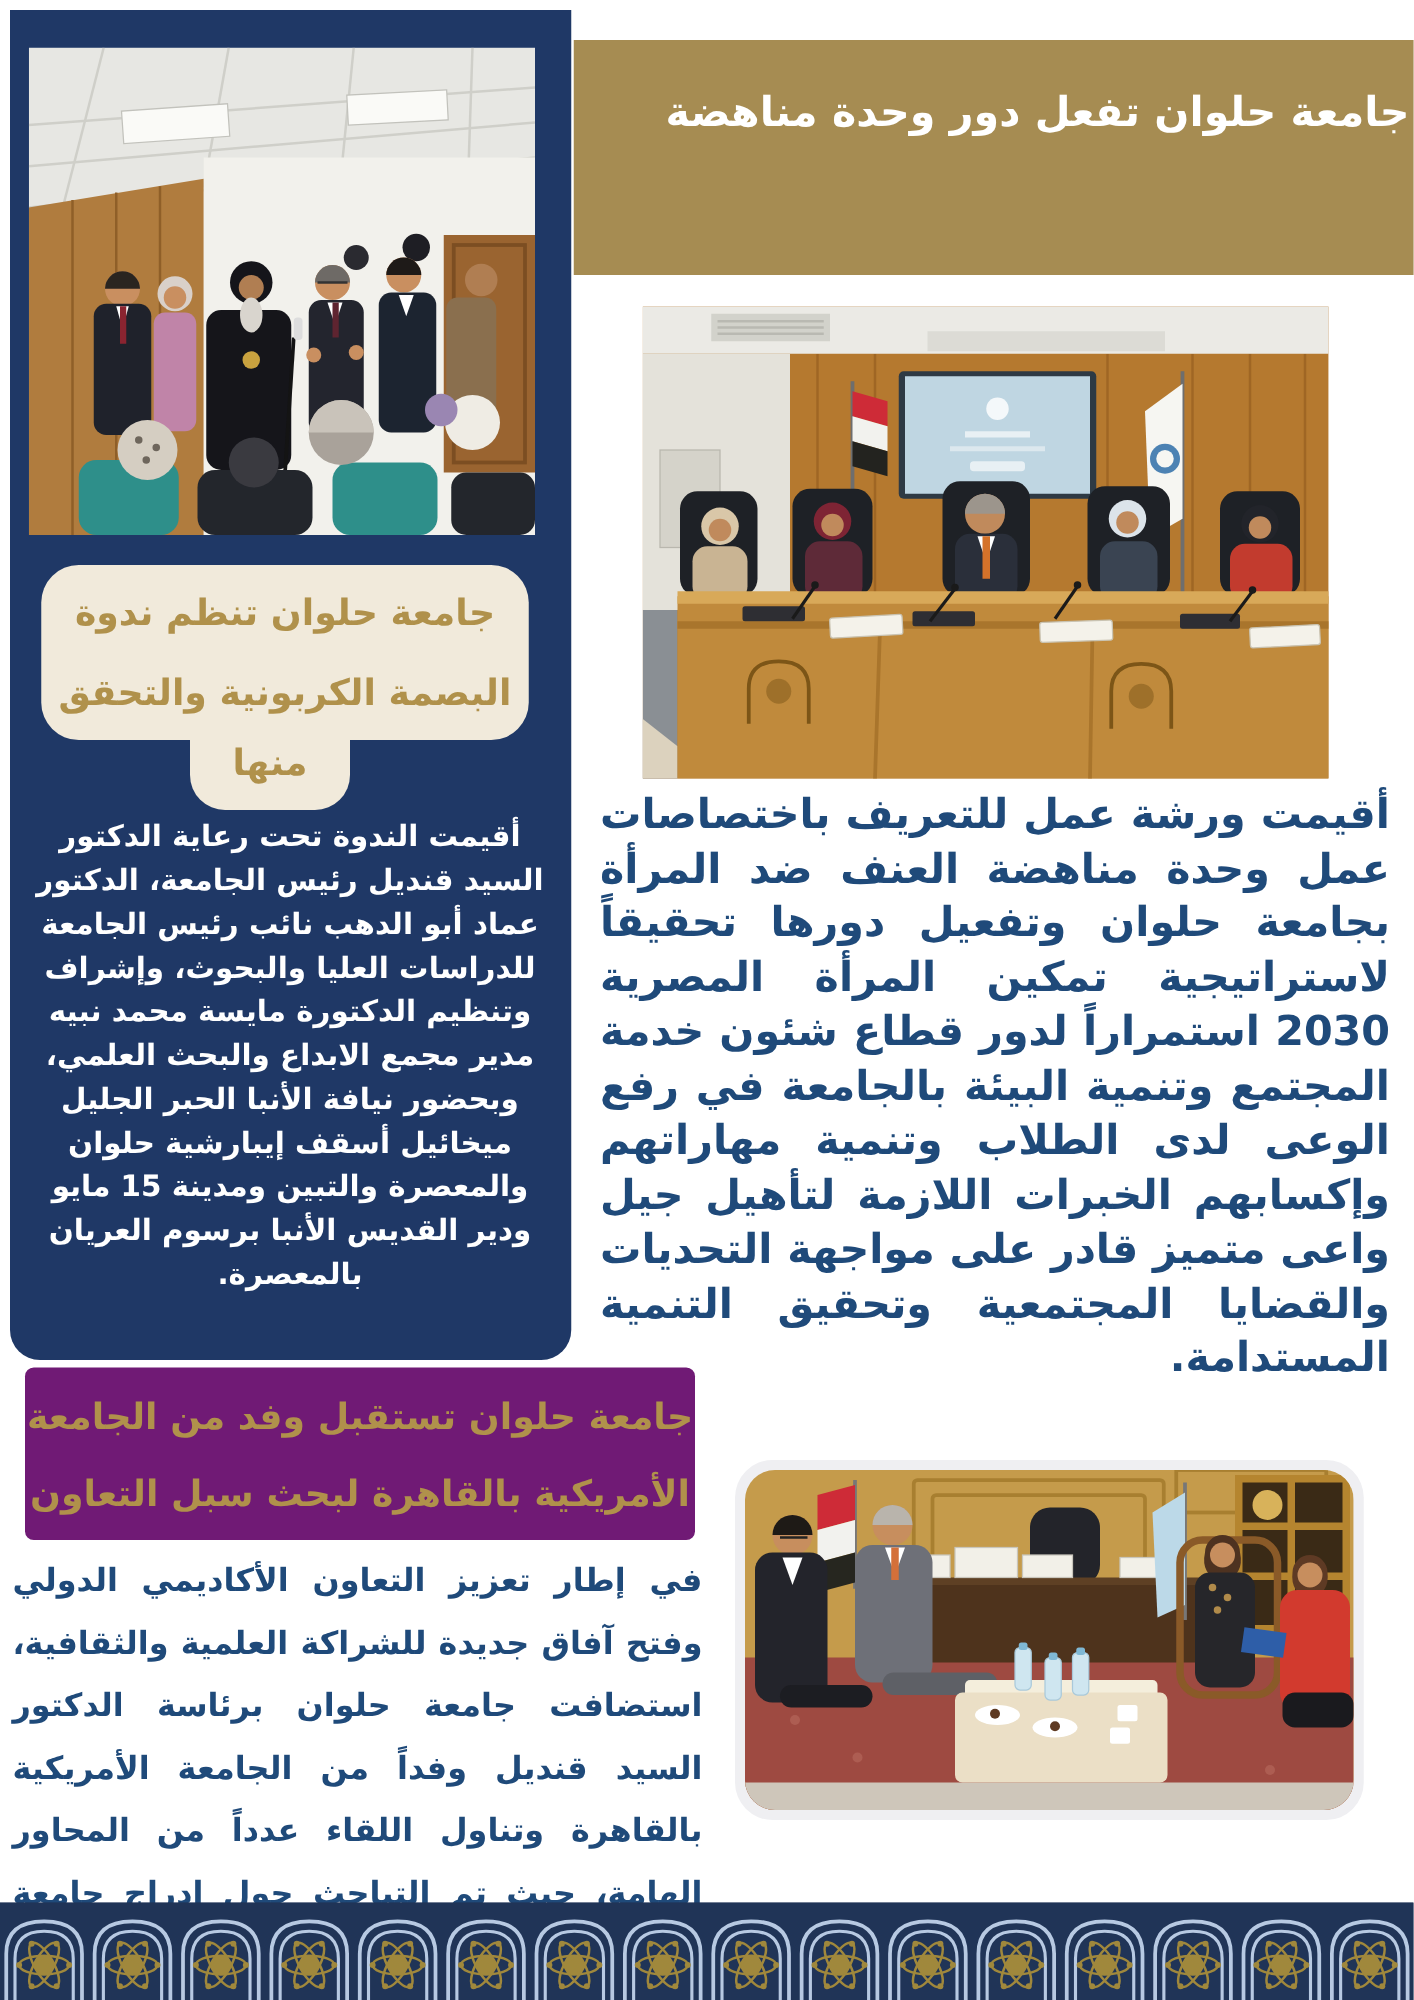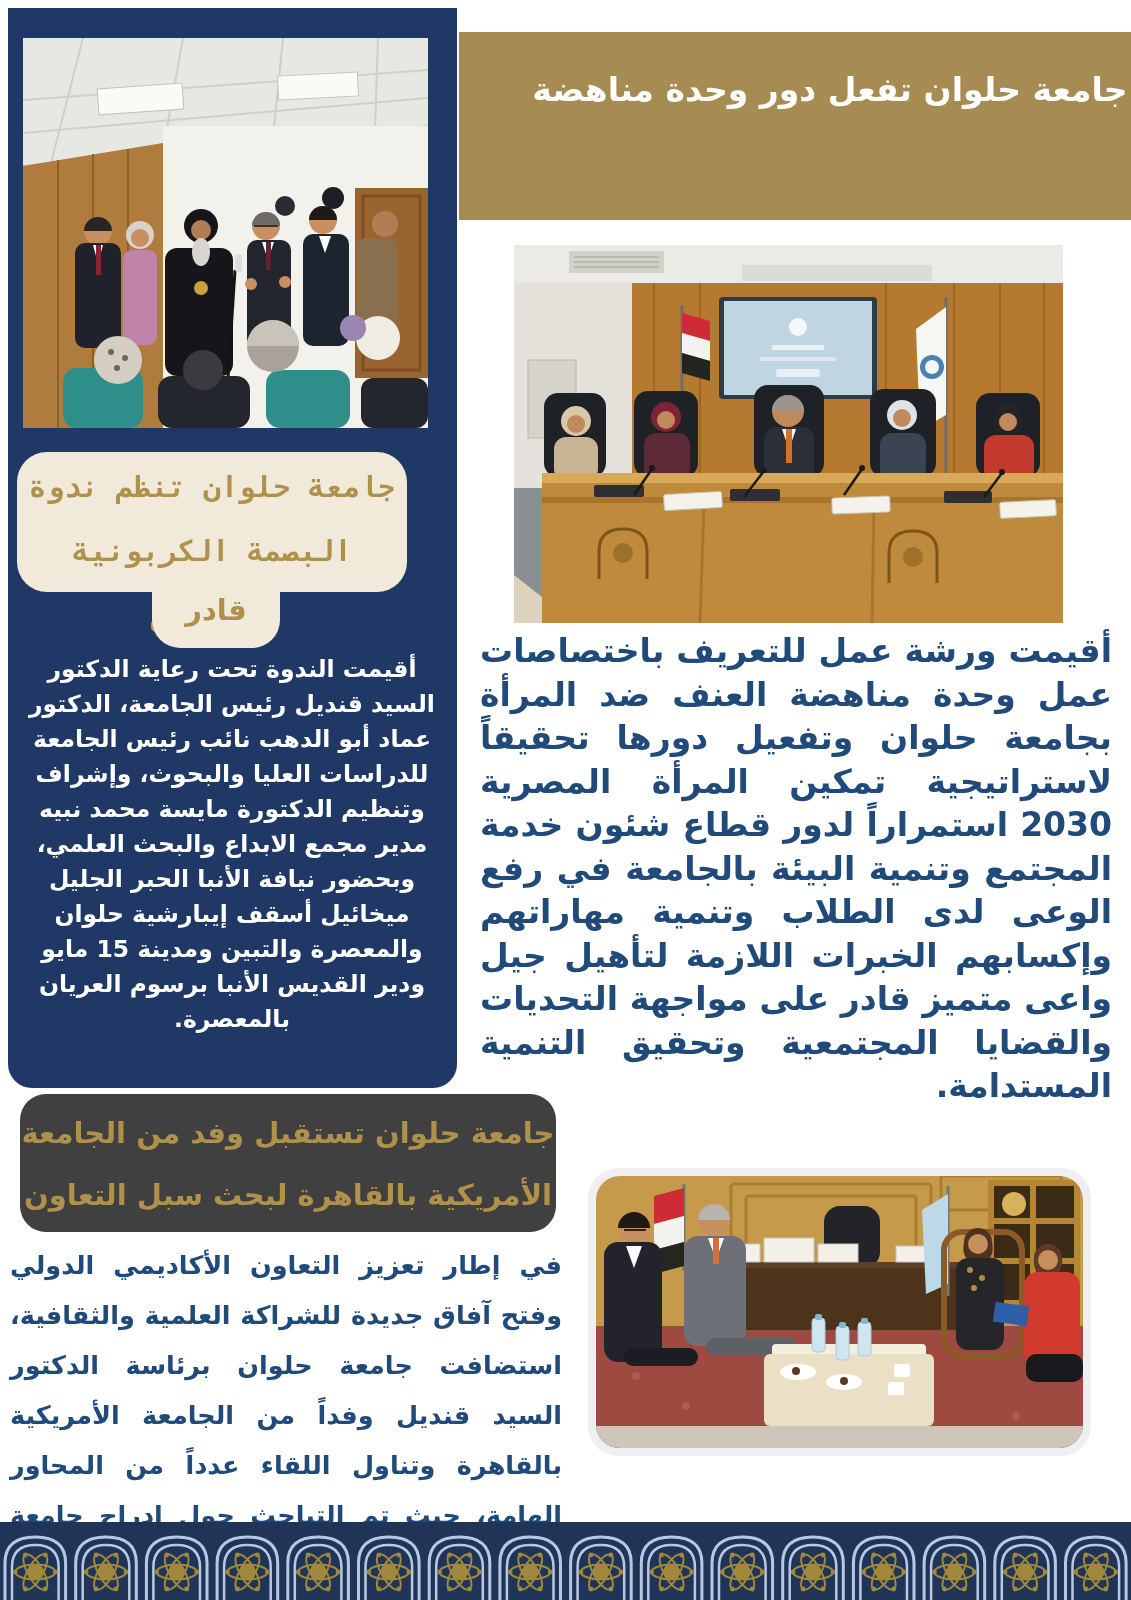--- a/index.html
+++ b/index.html
@@ -6,38 +6,38 @@
   .page{
     position:relative;width:1131px;height:1600px;margin:0 auto;background:#ffffff;
     overflow:hidden;font-family:"DejaVu Sans",sans-serif;direction:rtl;
   }
   .abs{position:absolute;}
   
   .left-panel{left:8px;top:8px;width:449px;height:1080px;background:#1F3866;border-radius:0 0 24px 24px;}
   .photo-frame-1{left:23px;top:38px;width:405px;height:390px;overflow:hidden;}
   .photo-frame-1 svg{display:block;}
   
-  .h-carbon-main{left:17px;top:452px;width:390px;height:140px;background:#F1EADB;border-radius:30px;font-family:Liberation Mono, monospace;}
+  .h-carbon-main{left:33px;top:452px;width:390px;height:140px;background:#F1EADB;border-radius:30px;}
   .h-carbon-tab{left:152px;top:578px;width:128px;height:70px;background:#F1EADB;border-radius:0 0 28px 28px;}
   .gold-head{color:#B0914B;font-weight:bold;font-size:29px;text-align:center;line-height:64px;}
   .h-carbon-main .gold-head{padding-top:6px;}
   .h-carbon-tab .gold-head{line-height:64px;}
   .carbon-body{left:18px;top:652px;width:428px;color:#FFFFFF;font-weight:bold;font-size:23.5px;
     line-height:35px;text-align:center;}
   
   .top-banner{left:459px;top:32px;width:672px;height:188px;background:#A68C52;padding-left:35px;}
   .top-banner .line{color:#FFFFFF;font-weight:bold;font-size:33px;text-align:center;line-height:76px;}
   .top-banner .l1{padding-top:20px;}
   
   .photo-frame-2{left:514px;top:245px;width:549px;height:378px;overflow:hidden;}
   
   .violence-body{left:480px;top:629px;width:632px;color:#1F4A7A;font-weight:bold;font-size:33px;
     line-height:43.5px;text-align:justify;}
   
-  .h-auc{left:20px;top:1094px;width:536px;height:138px;background:#404040;border-radius:26px;}
+  .h-auc{left:20px;top:1094px;width:536px;height:138px;background:#701a75;border-radius:7px;}
   .h-auc .gold-head{line-height:62px;padding-top:8px;font-size:29px;}
   
   .auc-body{left:10px;top:1240px;width:552px;color:#1F4A7A;font-weight:bold;font-size:25.5px;
     line-height:50px;text-align:justify;}
   
   .photo-frame-3-outer{left:588px;top:1168px;width:503px;height:288px;background:#EFEFF2;border-radius:30px;}
   .photo-frame-3{left:596px;top:1176px;width:487px;height:272px;border-radius:24px;overflow:hidden;}
   
   .footer-band{left:0;top:1522px;width:1131px;height:78px;background:#203457;}
   .footer-band svg{display:block;}
@@ -134,21 +134,21 @@
     </div>
   </div>
 
   <div class="abs h-carbon-main">
     <div class="gold-head">
       <span>جامعة حلوان تنظم ندوة</span><br>
       <span>البصمة الكربونية والتحقق</span>
     </div>
   </div>
   <div class="abs h-carbon-tab">
-    <div class="gold-head">قادر</div>
+    <div class="gold-head">منها</div>
   </div>
 
   <div class="abs carbon-body">أقيمت الندوة تحت رعاية الدكتور السيد قنديل رئيس الجامعة، الدكتور عماد أبو الدهب نائب رئيس الجامعة للدراسات العليا والبحوث، وإشراف وتنظيم الدكتورة مايسة محمد نبيه مدير مجمع الابداع والبحث العلمي، وبحضور نيافة الأنبا الحبر الجليل ميخائيل أسقف إيبارشية حلوان والمعصرة والتبين ومدينة 15 مايو ودير القديس الأنبا برسوم العريان بالمعصرة.</div>
 
   <div class="abs top-banner">
     <div class="line l1">جامعة حلوان تفعل دور وحدة مناهضة</div>
   </div>
 
   <div class="abs photo-frame-2">
     <svg width="549" height="378" viewBox="0 0 549 378" preserveAspectRatio="none">

